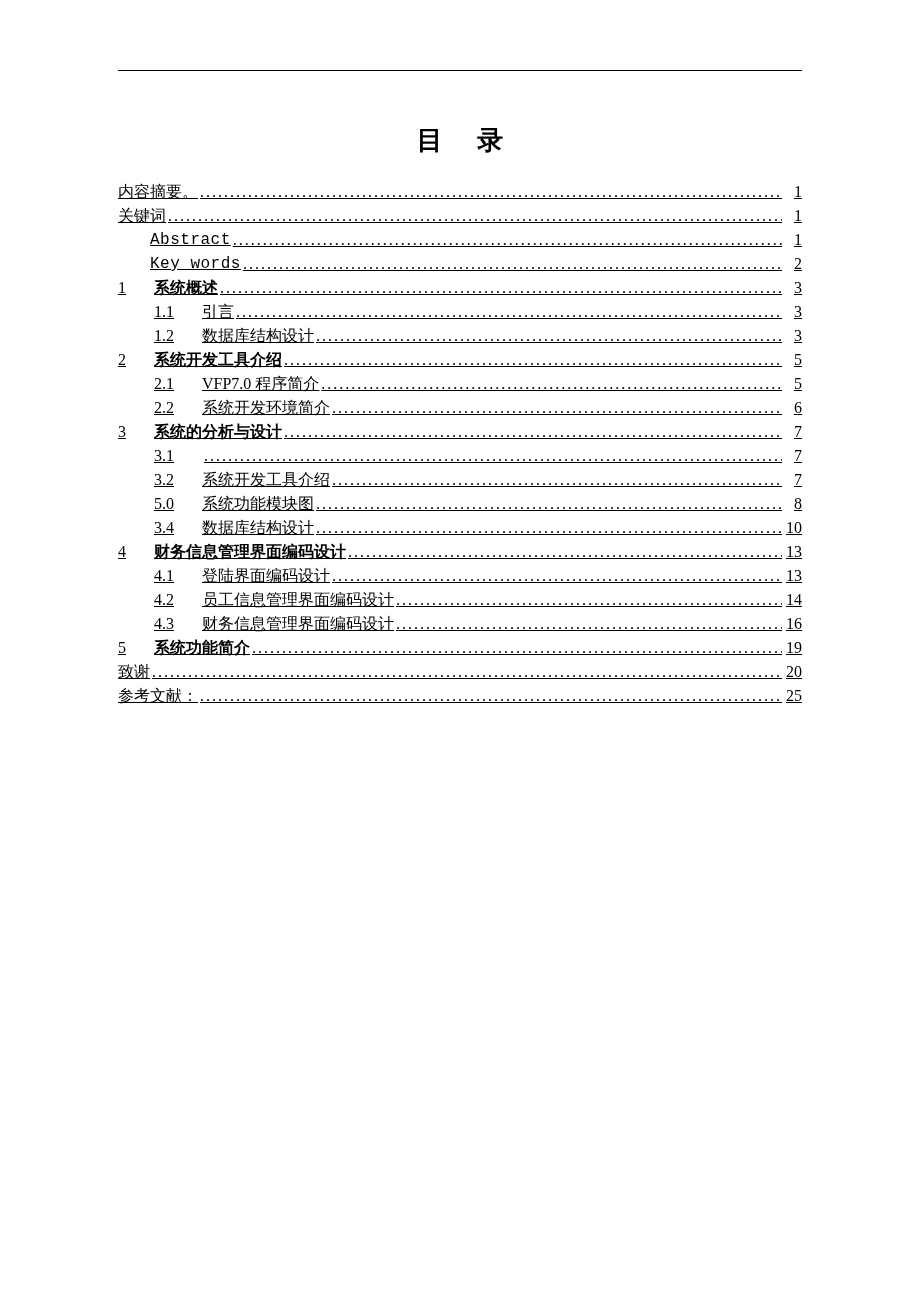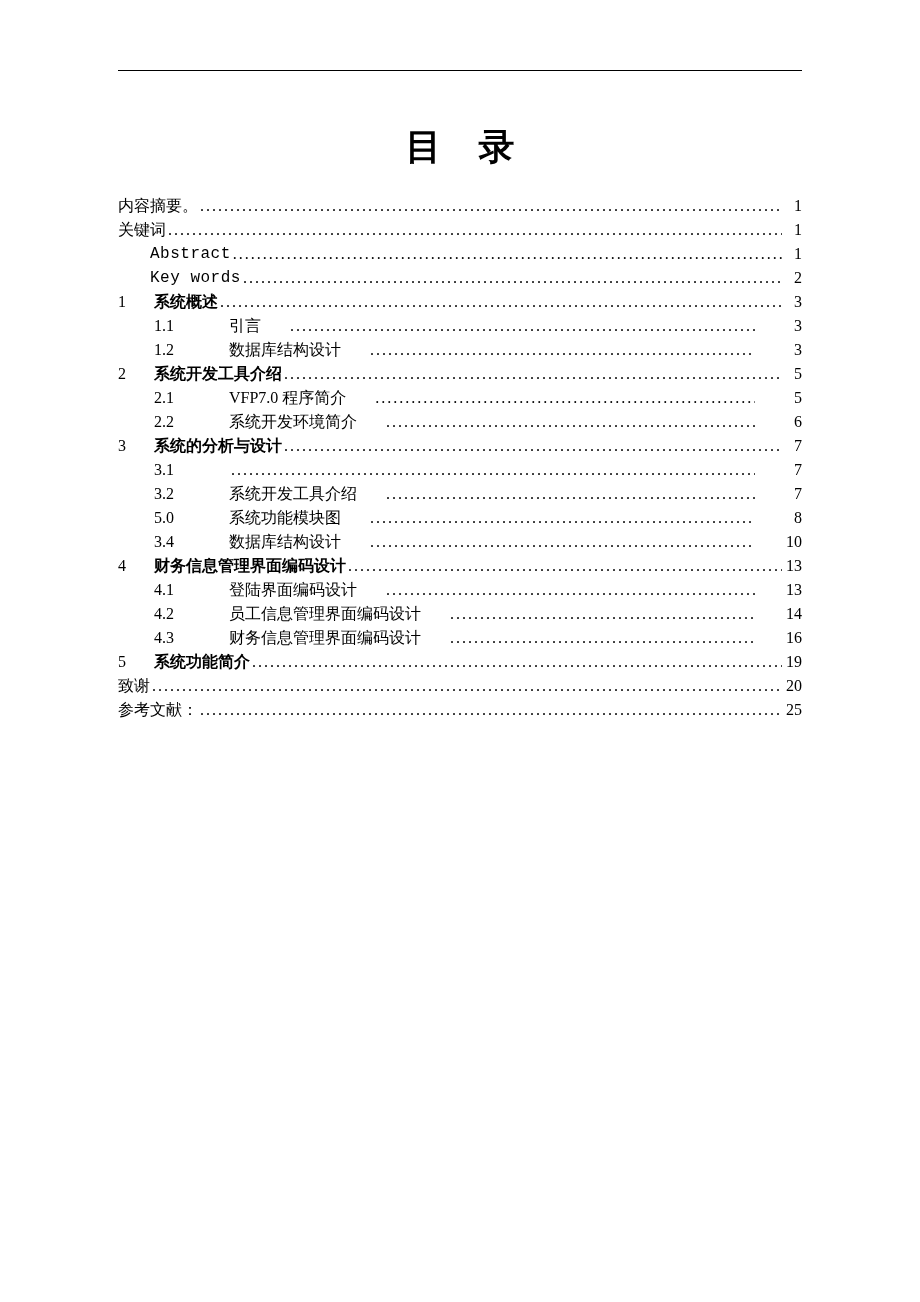--- a/index.html
+++ b/index.html
@@ -17,37 +17,38 @@
     }
     .page {
       padding: 70px 118px 0 118px;
     }
     .top-line {
       border-top: 1.5px solid #000;
       margin-bottom: 52px;
     }
     .title {
       text-align: center;
-      font-size: 36px;
+      font-size: 26px;
       font-weight: bold;
       margin-bottom: 22px;
       letter-spacing: 14px;
       padding-left: 14px;
     }
     .toc {
       font-size: 16px;
       line-height: 1.5;
     }
     .toc-row {
       display: flex;
       align-items: flex-start;
       white-space: nowrap;
       overflow: hidden;
       margin-bottom: 0px;
       height: 24px;
+      text-decoration: underline;
     }
     .toc-number {
       flex: 0 0 auto;
       min-width: 36px;
       padding-right: 0px;
     }
     .toc-label {
       flex: 0 0 auto;
     }
     .toc-label.bold {
@@ -58,21 +59,21 @@
       overflow: hidden;
       letter-spacing: 2px;
       padding: 0 2px;
     }
     .toc-page {
       flex: 0 0 auto;
       text-align: right;
       min-width: 20px;
     }
     .indent-1 .toc-number { min-width: 36px; }
-    .indent-2 { padding-left: 36px; gap: 27px; }
+    .indent-2 { padding-left: 36px; }
     .indent-2 .toc-number { min-width: 48px; }
     .mono-en {
       font-family: "Courier New", monospace;
       letter-spacing: 0.5px;
       margin-left: 32px;
     }
   </style>
 </head>
 <body>
 

